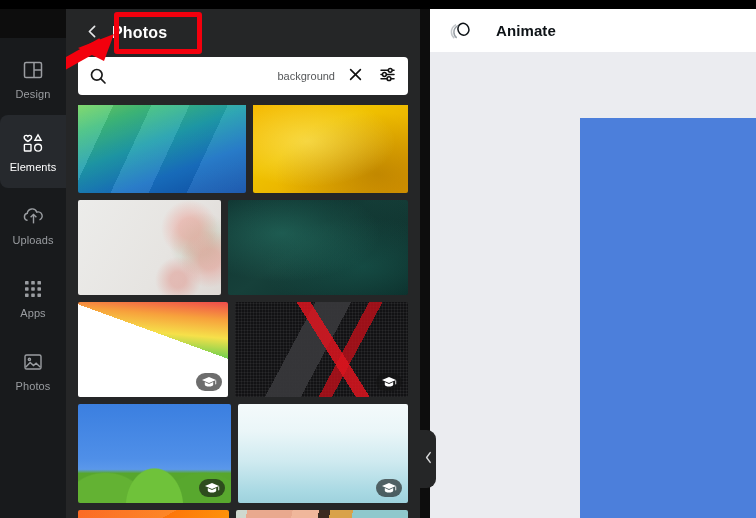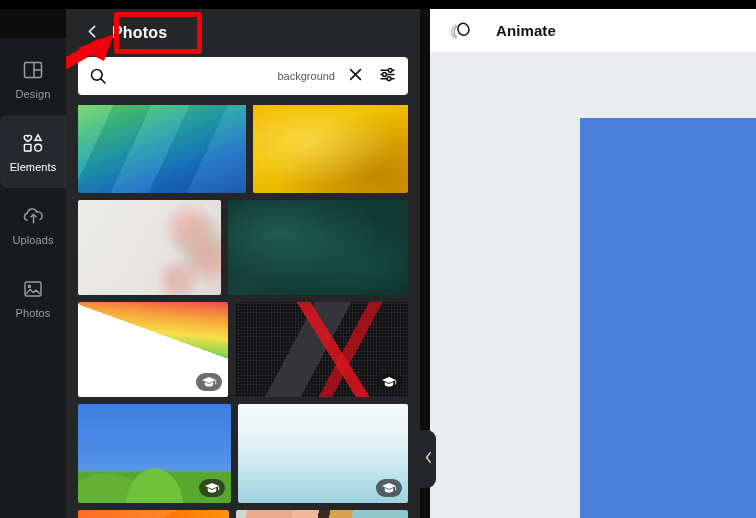--- a/index.html
+++ b/index.html
@@ -314,20 +314,36 @@
           <path d="M6.6 16.4a3.6 3.6 0 0 1-.3-7.1 4.9 4.9 0 0 1 9.5-1.1 3.9 3.9 0 0 1 2.7 7.6"></path>
           <line x1="12.5" y1="10.6" x2="12.5" y2="19.4"></line>
           <polyline points="9.6,13.3 12.5,10.4 15.4,13.3"></polyline>
         </svg>
       </span>
       <span class="rail-label">Uploads</span>
     </div>
 
 
 
+    <div class="rail-item">
+      <span class="rail-ico">
+        <svg width="22" height="22" viewBox="0 0 22 22" fill="currentColor">
+          <rect x="3" y="3" width="3.6" height="3.6" rx=".7"></rect>
+          <rect x="9.2" y="3" width="3.6" height="3.6" rx=".7"></rect>
+          <rect x="15.4" y="3" width="3.6" height="3.6" rx=".7"></rect>
+          <rect x="3" y="9.2" width="3.6" height="3.6" rx=".7"></rect>
+          <rect x="9.2" y="9.2" width="3.6" height="3.6" rx=".7"></rect>
+          <rect x="15.4" y="9.2" width="3.6" height="3.6" rx=".7"></rect>
+          <rect x="3" y="15.4" width="3.6" height="3.6" rx=".7"></rect>
+          <rect x="9.2" y="15.4" width="3.6" height="3.6" rx=".7"></rect>
+          <rect x="15.4" y="15.4" width="3.6" height="3.6" rx=".7"></rect>
+        </svg>
+      </span>
+      <span class="rail-label">Apps</span>
+    </div>
 
     <div class="rail-item">
       <span class="rail-ico">
         <svg width="24" height="24" viewBox="0 0 24 24" fill="none" stroke="currentColor" stroke-width="1.4">
           <rect x="4" y="5" width="16" height="14" rx="1.6"></rect>
           <circle cx="8.4" cy="9.4" r="1.1"></circle>
           <path d="M4.6 17.2l4.6-4.8 3.3 3.2 2.6-2.4 4.3 4"></path>
         </svg>
       </span>
       <span class="rail-label">Photos</span>

